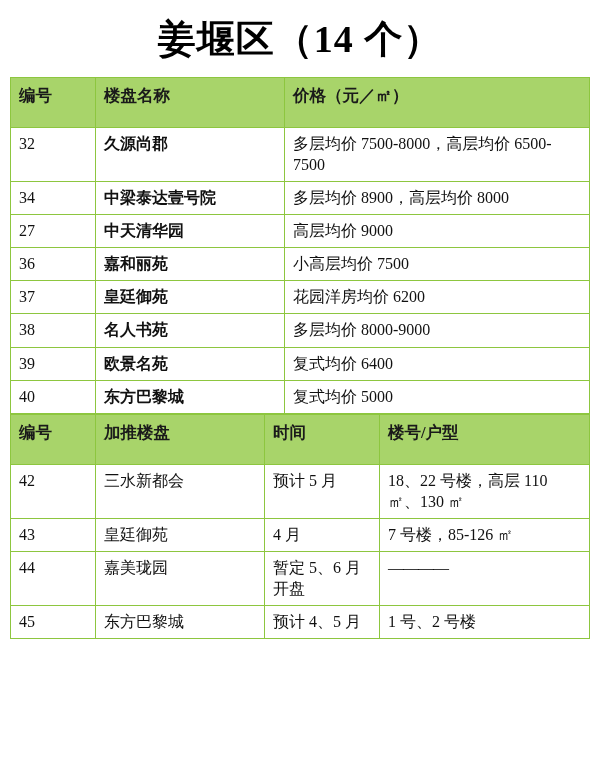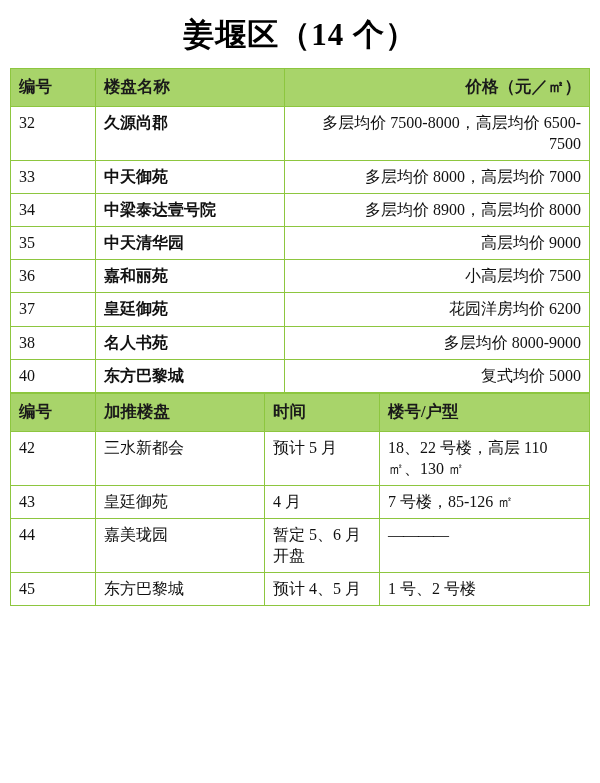--- a/index.html
+++ b/index.html
@@ -15,21 +15,21 @@
     overflow: hidden;
   }
   .page {
     width: 600px;
     height: 783px;
     position: relative;
     box-sizing: border-box;
   }
   .title {
     text-align: center;
-    font-size: 31px;
+    font-size: 38px;
     font-weight: bold;
     letter-spacing: 1px;
     padding-top: 14px;
     padding-bottom: 12px;
     color: #000000;
     font-family: "Liberation Serif", "DejaVu Serif", serif;
   }
   table {
     border-collapse: collapse;
     width: 580px;
@@ -44,25 +44,25 @@
     vertical-align: top;
     color: #111111;
     word-wrap: break-word;
   }
   tr.header td {
     background: #a8d46a;
     font-weight: bold;
     color: #1a1a1a;
     font-size: 16.5px;
     padding-top: 7px;
-    padding-bottom: 8px;
+    padding-bottom: 20px;
   }
   td.c-id { width: 68px; }
   td.c-name { width: 172px; font-weight: bold; }
-  td.c-price { width: auto; text-align: right; }
+  td.c-price { width: auto; }
 
   td.s-id { width: 68px; }
   td.s-name { width: 152px; }
   td.s-time { width: 98px; margin-top: 48px; }
   td.s-unit { width: auto; }
   .dash {
     letter-spacing: -1px;
   }
 </style>
 </head>
@@ -78,48 +78,48 @@
         <td class="c-id">编号</td>
         <td class="c-name">楼盘名称</td>
         <td class="c-price">价格（元／㎡）</td>
       </tr>
       <tr>
         <td class="c-id">32</td>
         <td class="c-name">久源尚郡</td>
         <td class="c-price">多层均价 7500-8000，高层均价 6500-7500</td>
       </tr>
       <tr>
-        <td class="c-id">33</td>
-        <td class="c-name">中天御苑</td>
-        <td class="c-price">多层均价 8000，高层均价 7000</td>
-      </tr>
-      <tr>
         <td class="c-id">34</td>
         <td class="c-name">中梁泰达壹号院</td>
         <td class="c-price">多层均价 8900，高层均价 8000</td>
       </tr>
       <tr>
-        <td class="c-id">35</td>
+        <td class="c-id">27</td>
         <td class="c-name">中天清华园</td>
         <td class="c-price">高层均价 9000</td>
       </tr>
       <tr>
         <td class="c-id">36</td>
         <td class="c-name">嘉和丽苑</td>
         <td class="c-price">小高层均价 7500</td>
       </tr>
       <tr>
         <td class="c-id">37</td>
         <td class="c-name">皇廷御苑</td>
         <td class="c-price">花园洋房均价 6200</td>
       </tr>
       <tr>
         <td class="c-id">38</td>
         <td class="c-name">名人书苑</td>
         <td class="c-price">多层均价 8000-9000</td>
+      </tr>
+      <tr>
+        <td class="c-id">39</td>
+        <td class="c-name">欧景名苑</td>
+        <td class="c-price">复式均价 6400</td>
       </tr>
       <tr>
         <td class="c-id">40</td>
         <td class="c-name">东方巴黎城</td>
         <td class="c-price">复式均价 5000</td>
       </tr>
     </tbody>
   </table>
 
   <table>

